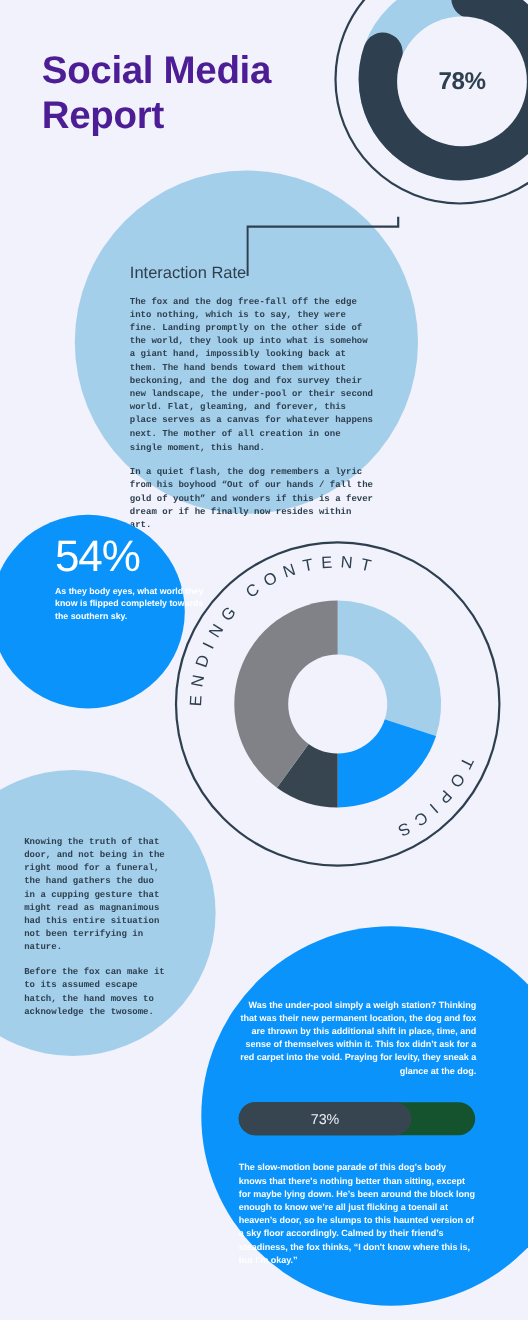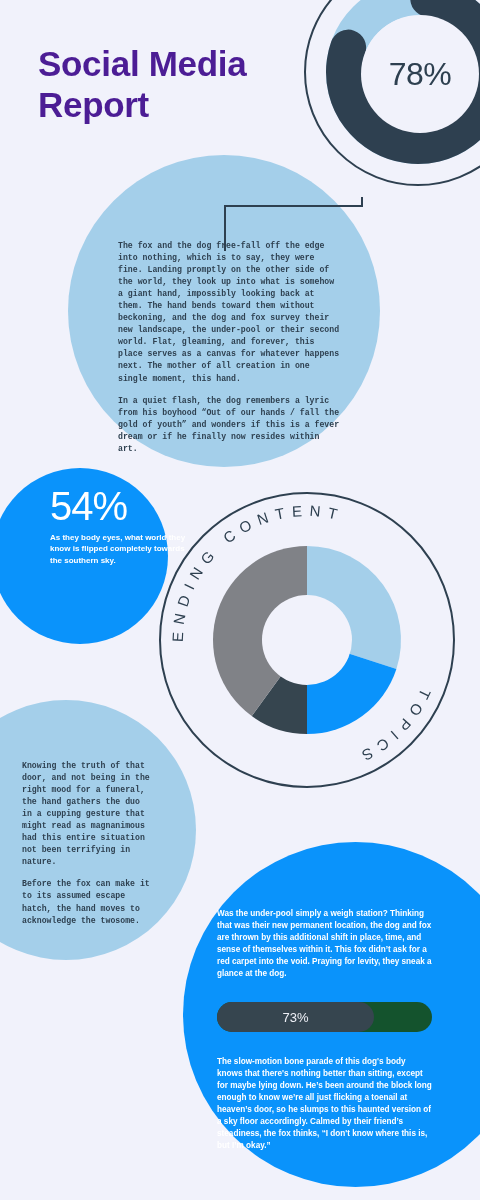--- a/index.html
+++ b/index.html
@@ -53,23 +53,23 @@
   #kpi-donut-svg { position: absolute; left: 21px; top: 21px; }
   #kpi-center {
     position: absolute;
     left: 57px; top: 57px;
     width: 118px; height: 118px;
     border-radius: 50%;
     background: #f1f2fb;
     display: flex; align-items: center; justify-content: center;
   }
   #kpi-value {
-    font-size: 32px;
+    font-size: 22px;
     color: #2e4050;
-    font-weight: normal;
+    font-weight: bold;
     letter-spacing: -0.5px;
   }
   #connector {
     position: absolute;
     z-index: 13;
     left: 224px; top: 196px;
   }
 
   
   #interaction-circle {
@@ -175,20 +175,21 @@
     width: 345px; height: 345px;
     border-radius: 50%;
     background: #0a93fb;
     z-index: 11;
   }
   #outro-content {
     position: absolute;
     left: 217px; top: 908px;
     width: 216px;
     z-index: 17;
+    text-align: right;
   }
   .body-light {
     font-size: 8.2px;
     line-height: 1.47;
     color: #ffffff;
     font-weight: bold;
   }
   .body-light p { margin: 0 0 10px 0; }
 
   
@@ -240,20 +241,21 @@
     <svg id="kpi-donut-svg" width="186" height="186" viewBox="0 0 186 186">
       <circle cx="93" cy="93" r="74" fill="none" stroke="#a4cfea" stroke-width="36"></circle>
       <circle id="kpi-arc" cx="93" cy="93" r="74" fill="none" stroke="#2e4050" stroke-width="36" stroke-linecap="round" transform="rotate(-82 93 93)" stroke-dasharray="362.66545593040576 464.9557127312894"></circle>
     </svg>
     <div id="kpi-center">
       <span id="kpi-value">78%</span>
     </div>
   </div>
 
   <div id="interaction-content">
+    <div id="interaction-heading">Interaction Rate</div>
     <div class="body-dark">
       <p>The fox and the dog free-fall off the edge into nothing, which is to say, they were fine. Landing promptly on the other side of the world, they look up into what is somehow a giant hand, impossibly looking back at them. The hand bends toward them without beckoning, and the dog and fox survey their new landscape, the under-pool or their second world. Flat, gleaming, and forever, this place serves as a canvas for whatever happens next. The mother of all creation in one single moment, this hand.</p>
       <p>In a quiet flash, the dog remembers a lyric from his boyhood “Out of our hands / fall the gold of youth” and wonders if this is a fever dream or if he finally now resides within art.</p>
     </div>
   </div>
 
   <div class="shape" id="note-circle"></div>
   <div id="note-content" class="body-dark">
     <p>Knowing the truth of that door, and not being in the right mood for a funeral, the hand gathers the duo in a cupping gesture that might read as magnanimous had this entire situation not been terrifying in nature.</p>
     <p>Before the fox can make it to its assumed escape hatch, the hand moves to acknowledge the twosome.</p>

